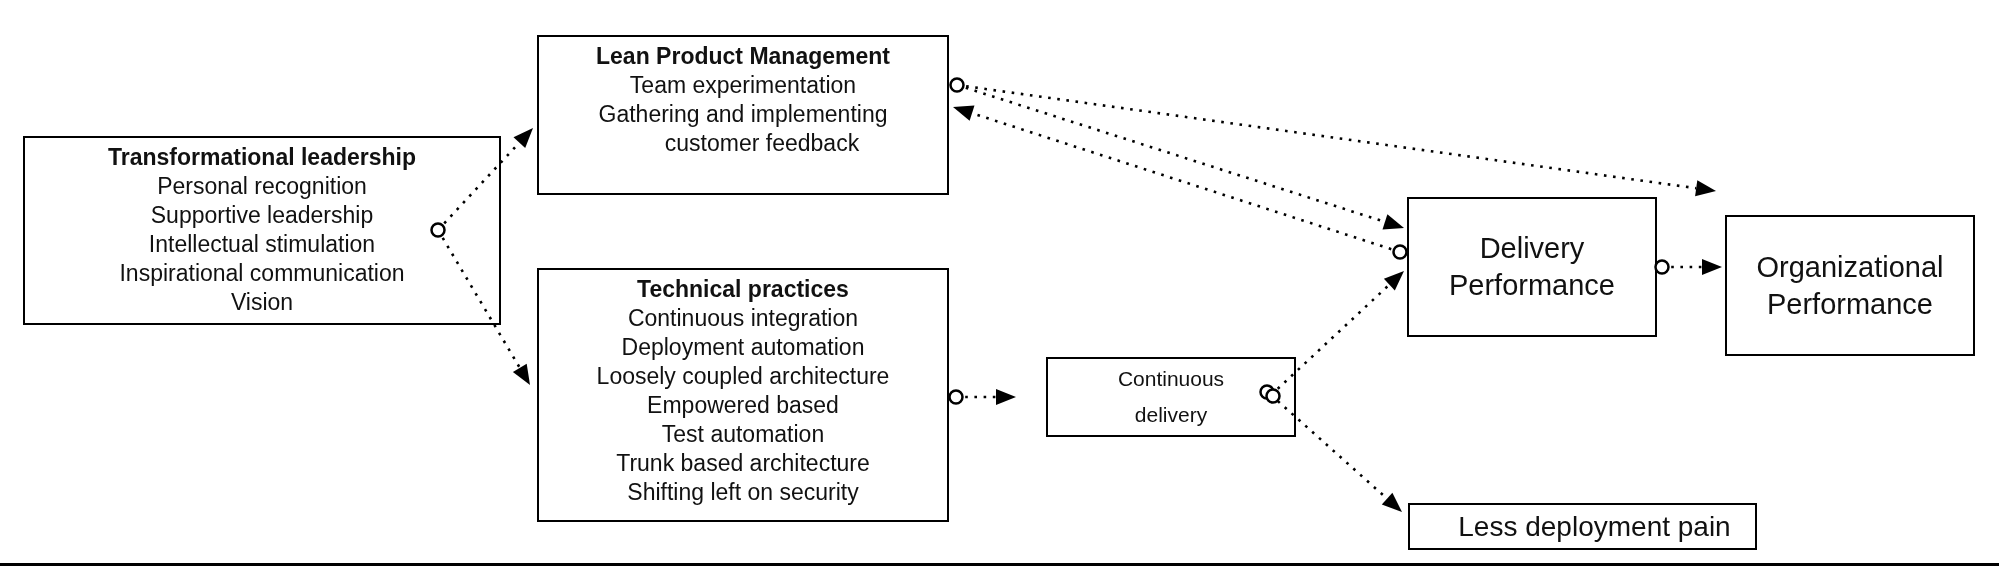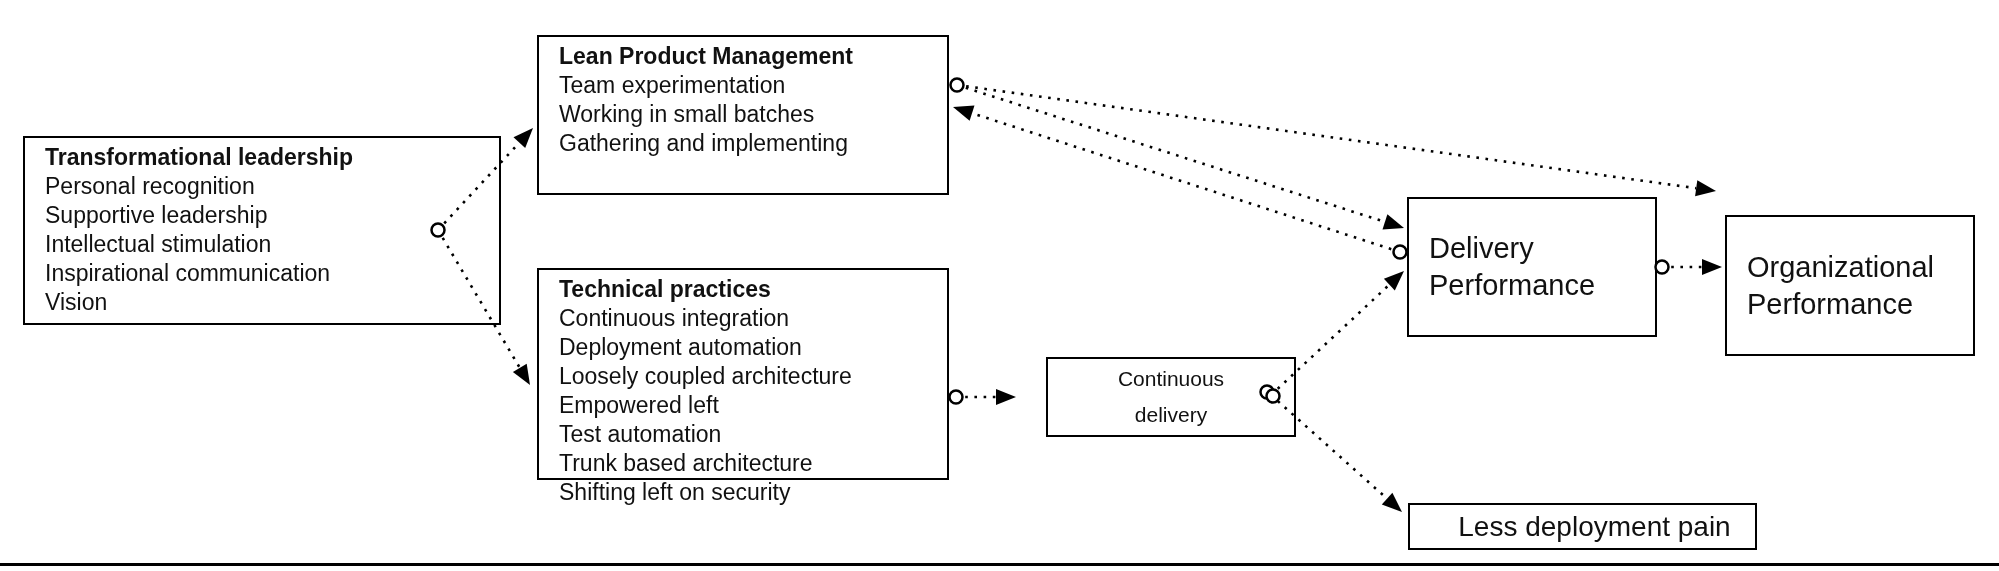--- a/index.html
+++ b/index.html
@@ -26,20 +26,21 @@
   .node {
     position: absolute;
     background: #ffffff;
     border: 2.5px solid #000000;
     box-sizing: border-box;
     display: flex;
     flex-direction: column;
     z-index: 1;
     padding: 5px 20px;
     white-space: nowrap;
+    text-align: center;
   }
   .node.valign-middle { justify-content: center; }
   .node.align-center  { text-align: center; }
   .node-line.bold     { font-weight: bold; }
   .bottom-rule {
     position: absolute;
     z-index: 3;
   }
 </style>
 </head>
@@ -96,29 +97,29 @@
       <div class="node-line bold">Transformational leadership</div>
       <div class="node-line">Personal recognition</div>
       <div class="node-line">Supportive leadership</div>
       <div class="node-line">Intellectual stimulation</div>
       <div class="node-line">Inspirational communication</div>
       <div class="node-line">Vision</div>
     </div>
   <div class="node align-left valign-top" style="left: 537px; top: 35px; width: 412px; height: 160px; font-size: 23px; line-height: 29px; border-color: rgb(0, 0, 0); background: rgb(255, 255, 255);">
       <div class="node-line bold">Lean Product Management</div>
       <div class="node-line">Team experimentation</div>
-      <div class="node-line">Working in small batches</div>
       <div class="node-line">Gathering and implementing</div>
+      <div class="node-line" style="padding-left: 38px;">customer feedback</div>
     </div>
-  <div class="node align-left valign-top" style="left: 537px; top: 268px; width: 412px; height: 212px; font-size: 23px; line-height: 29px; border-color: rgb(0, 0, 0); background: rgb(255, 255, 255);">
+  <div class="node align-left valign-top" style="left: 537px; top: 268px; width: 412px; height: 254px; font-size: 23px; line-height: 29px; border-color: rgb(0, 0, 0); background: rgb(255, 255, 255);">
       <div class="node-line bold">Technical practices</div>
       <div class="node-line">Continuous integration</div>
       <div class="node-line">Deployment automation</div>
       <div class="node-line">Loosely coupled architecture</div>
-      <div class="node-line">Empowered left</div>
+      <div class="node-line">Empowered based</div>
       <div class="node-line">Test automation</div>
       <div class="node-line">Trunk based architecture</div>
       <div class="node-line">Shifting left on security</div>
     </div>
   <div class="node align-center valign-middle" style="left: 1046px; top: 357px; width: 250px; height: 80px; font-size: 21px; line-height: 36px; border-color: rgb(0, 0, 0); background: rgb(255, 255, 255);">
       <div class="node-line">Continuous</div>
       <div class="node-line">delivery</div>
     </div>
   <div class="node align-left valign-middle" style="left: 1407px; top: 197px; width: 250px; height: 140px; font-size: 29px; line-height: 37px; border-color: rgb(0, 0, 0); background: rgb(255, 255, 255);">
       <div class="node-line">Delivery</div>

